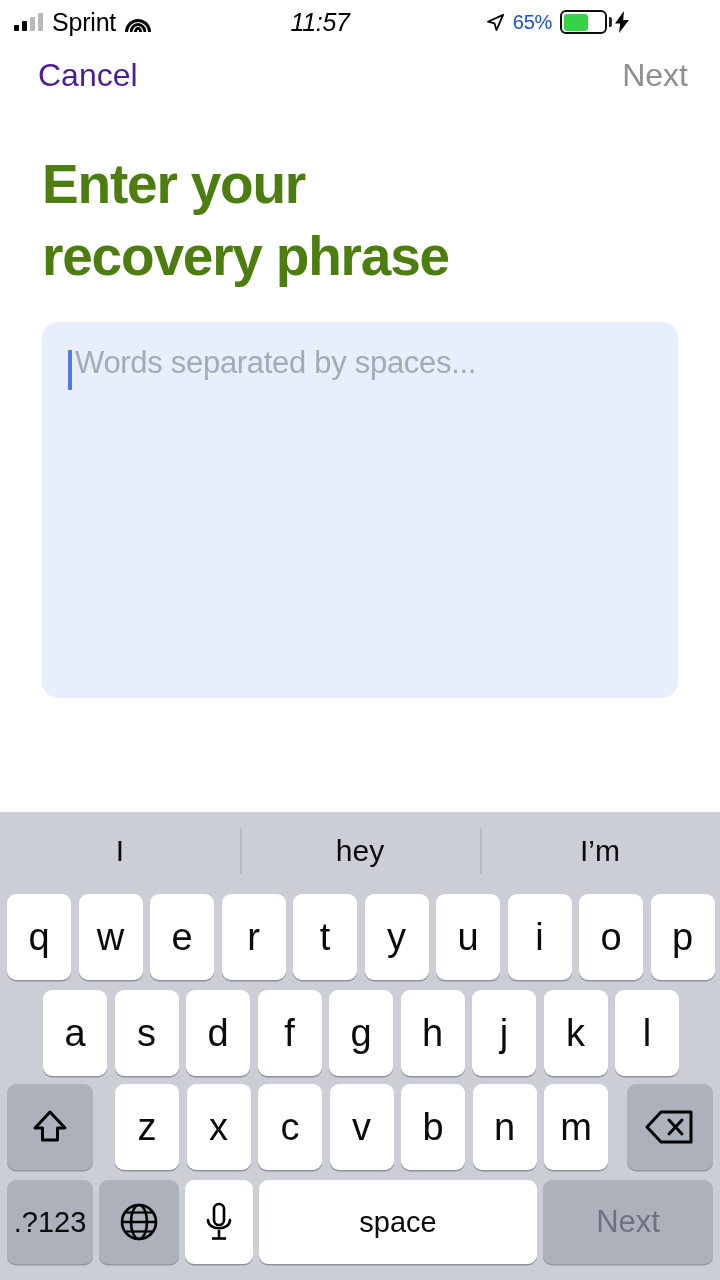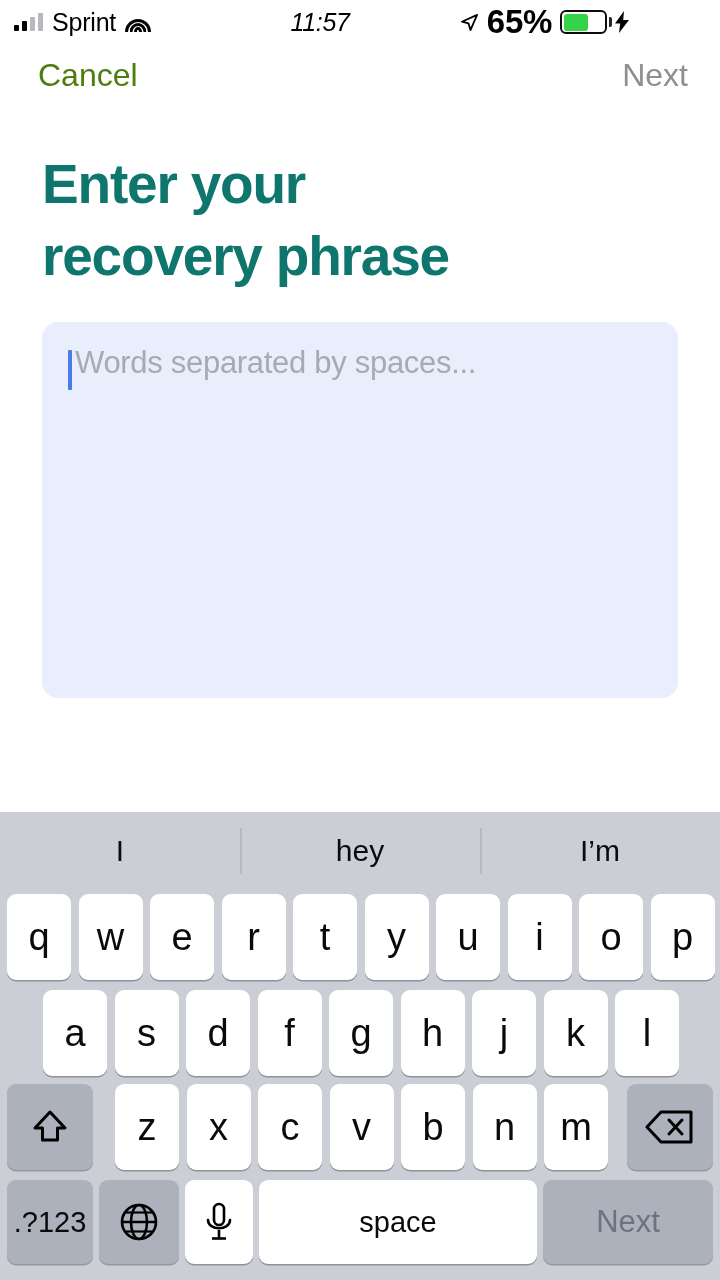--- a/index.html
+++ b/index.html
@@ -41,21 +41,21 @@
   .sb-time {
     position: absolute; left: 0; right: 0; top: 0; height: 44px;
     display: flex; align-items: center; justify-content: center;
     font-size: 25px; color: #000; letter-spacing: -0.3px; font-style: italic;
   }
   .sb-right {
     position: absolute; right: 11px; top: 0; height: 44px;
     display: flex; align-items: center; gap: 8px;
   }
   .loc-arrow { width: 19px; height: 19px; display: block; }
-  .batt-pct { font-size: 33px; color: #000000; letter-spacing: -0.3px; font-weight: bold; }
+  .batt-pct { font-size: 20px; color: #1d4ed8; letter-spacing: -0.3px; }
   .battery { position: relative; width: 47px; height: 24px; }
   .battery .shell {
     position: absolute; inset: 0; border: 2.5px solid #000;
     border-radius: 6px; opacity: .95;
   }
   .battery .fill {
     position: absolute; left: 3.5px; top: 3.5px; bottom: 3.5px;
     width: 24px; background: #35d24a; border-radius: 3px;
   }
   .battery .nub {
@@ -66,27 +66,27 @@
 
   
   .navbar {
     position: absolute; top: 44px; left: 0; width: 720px; height: 62px;
   }
   .nav-btn {
     position: absolute; top: 0; height: 62px; display: flex; align-items: center;
     font-size: 32px; background: none; border: none; cursor: pointer;
     font-family: "Liberation Sans", sans-serif;
   }
-  .nav-cancel { left: 38px; color: #4d7c0f; }
+  .nav-cancel { left: 38px; color: #4c1d95; }
   .nav-next { right: 32px; color: #8e8e93; }
 
   
   .heading {
     position: absolute; top: 148px; left: 42px; width: 620px;
-    color: #0f766e; font-size: 55px; font-weight: bold;
+    color: #4d7c0f; font-size: 55px; font-weight: bold;
     line-height: 72px; letter-spacing: -1.2px;
   }
   .heading .ln { display: block; }
 
   
   .input-wrap {
     position: absolute; left: 42px; top: 322px;
     width: 636px; height: 376px;
     background: #e8eefb; border-radius: 16px;
   }

